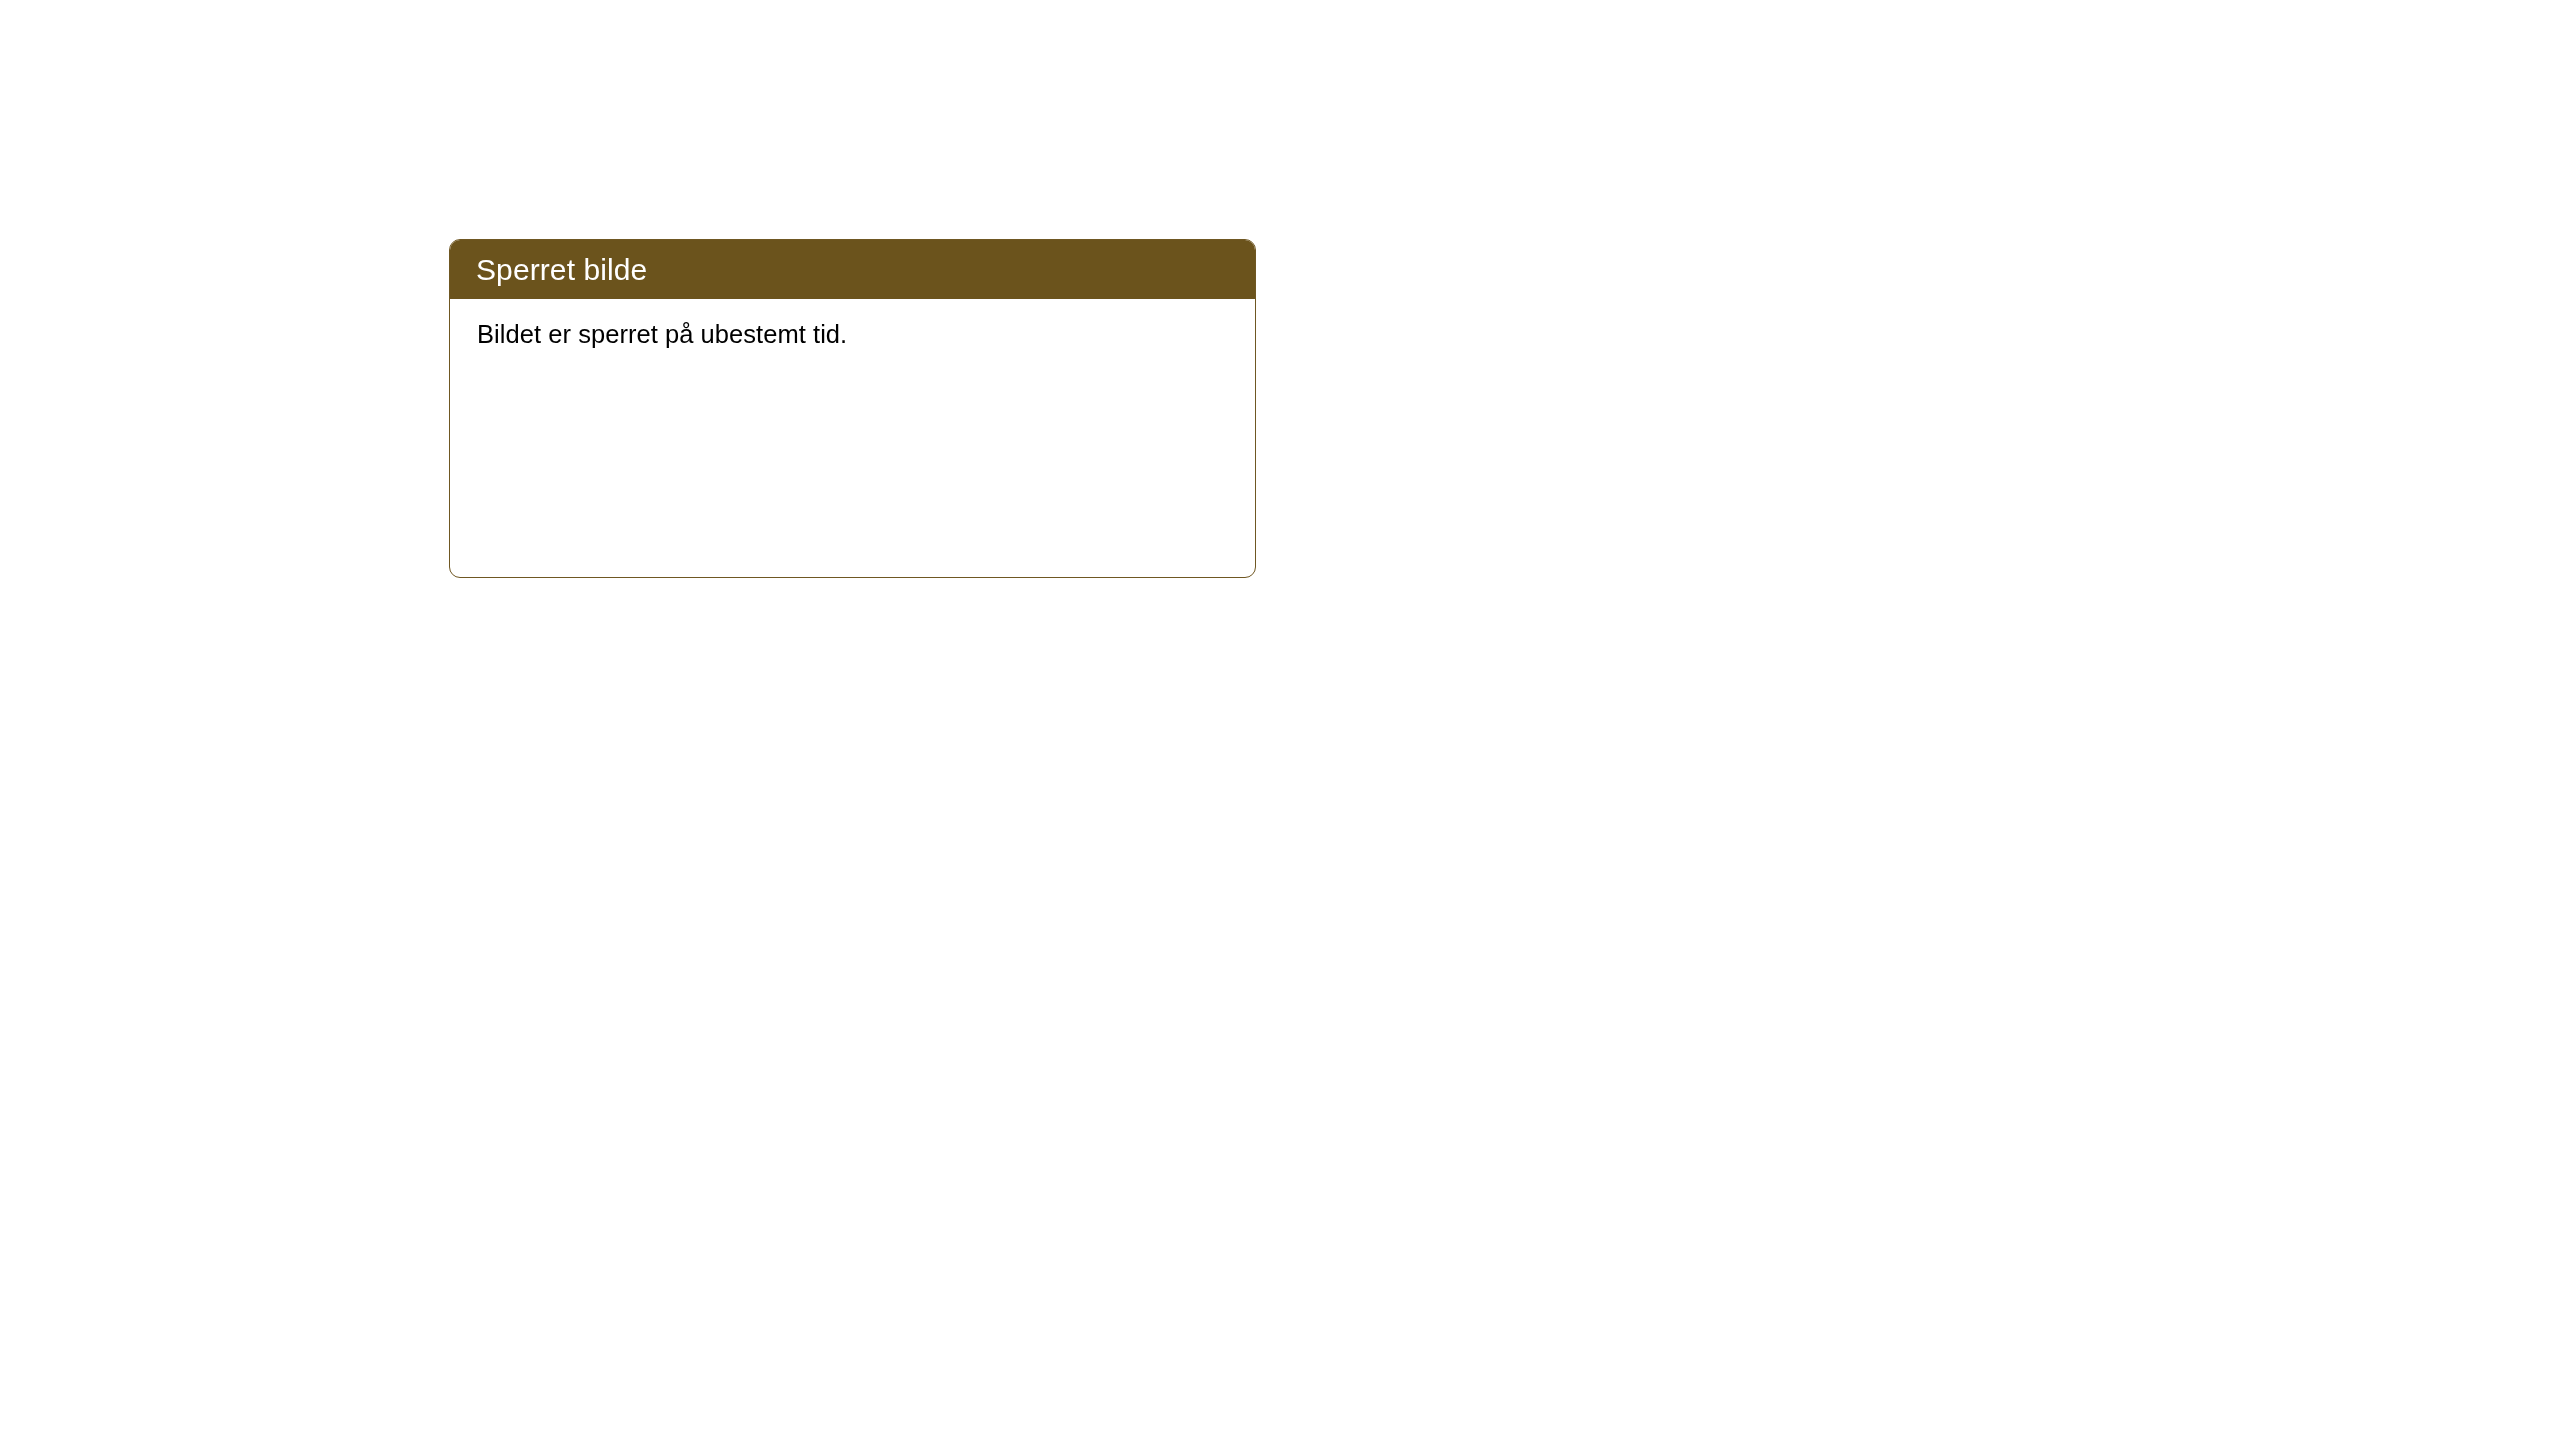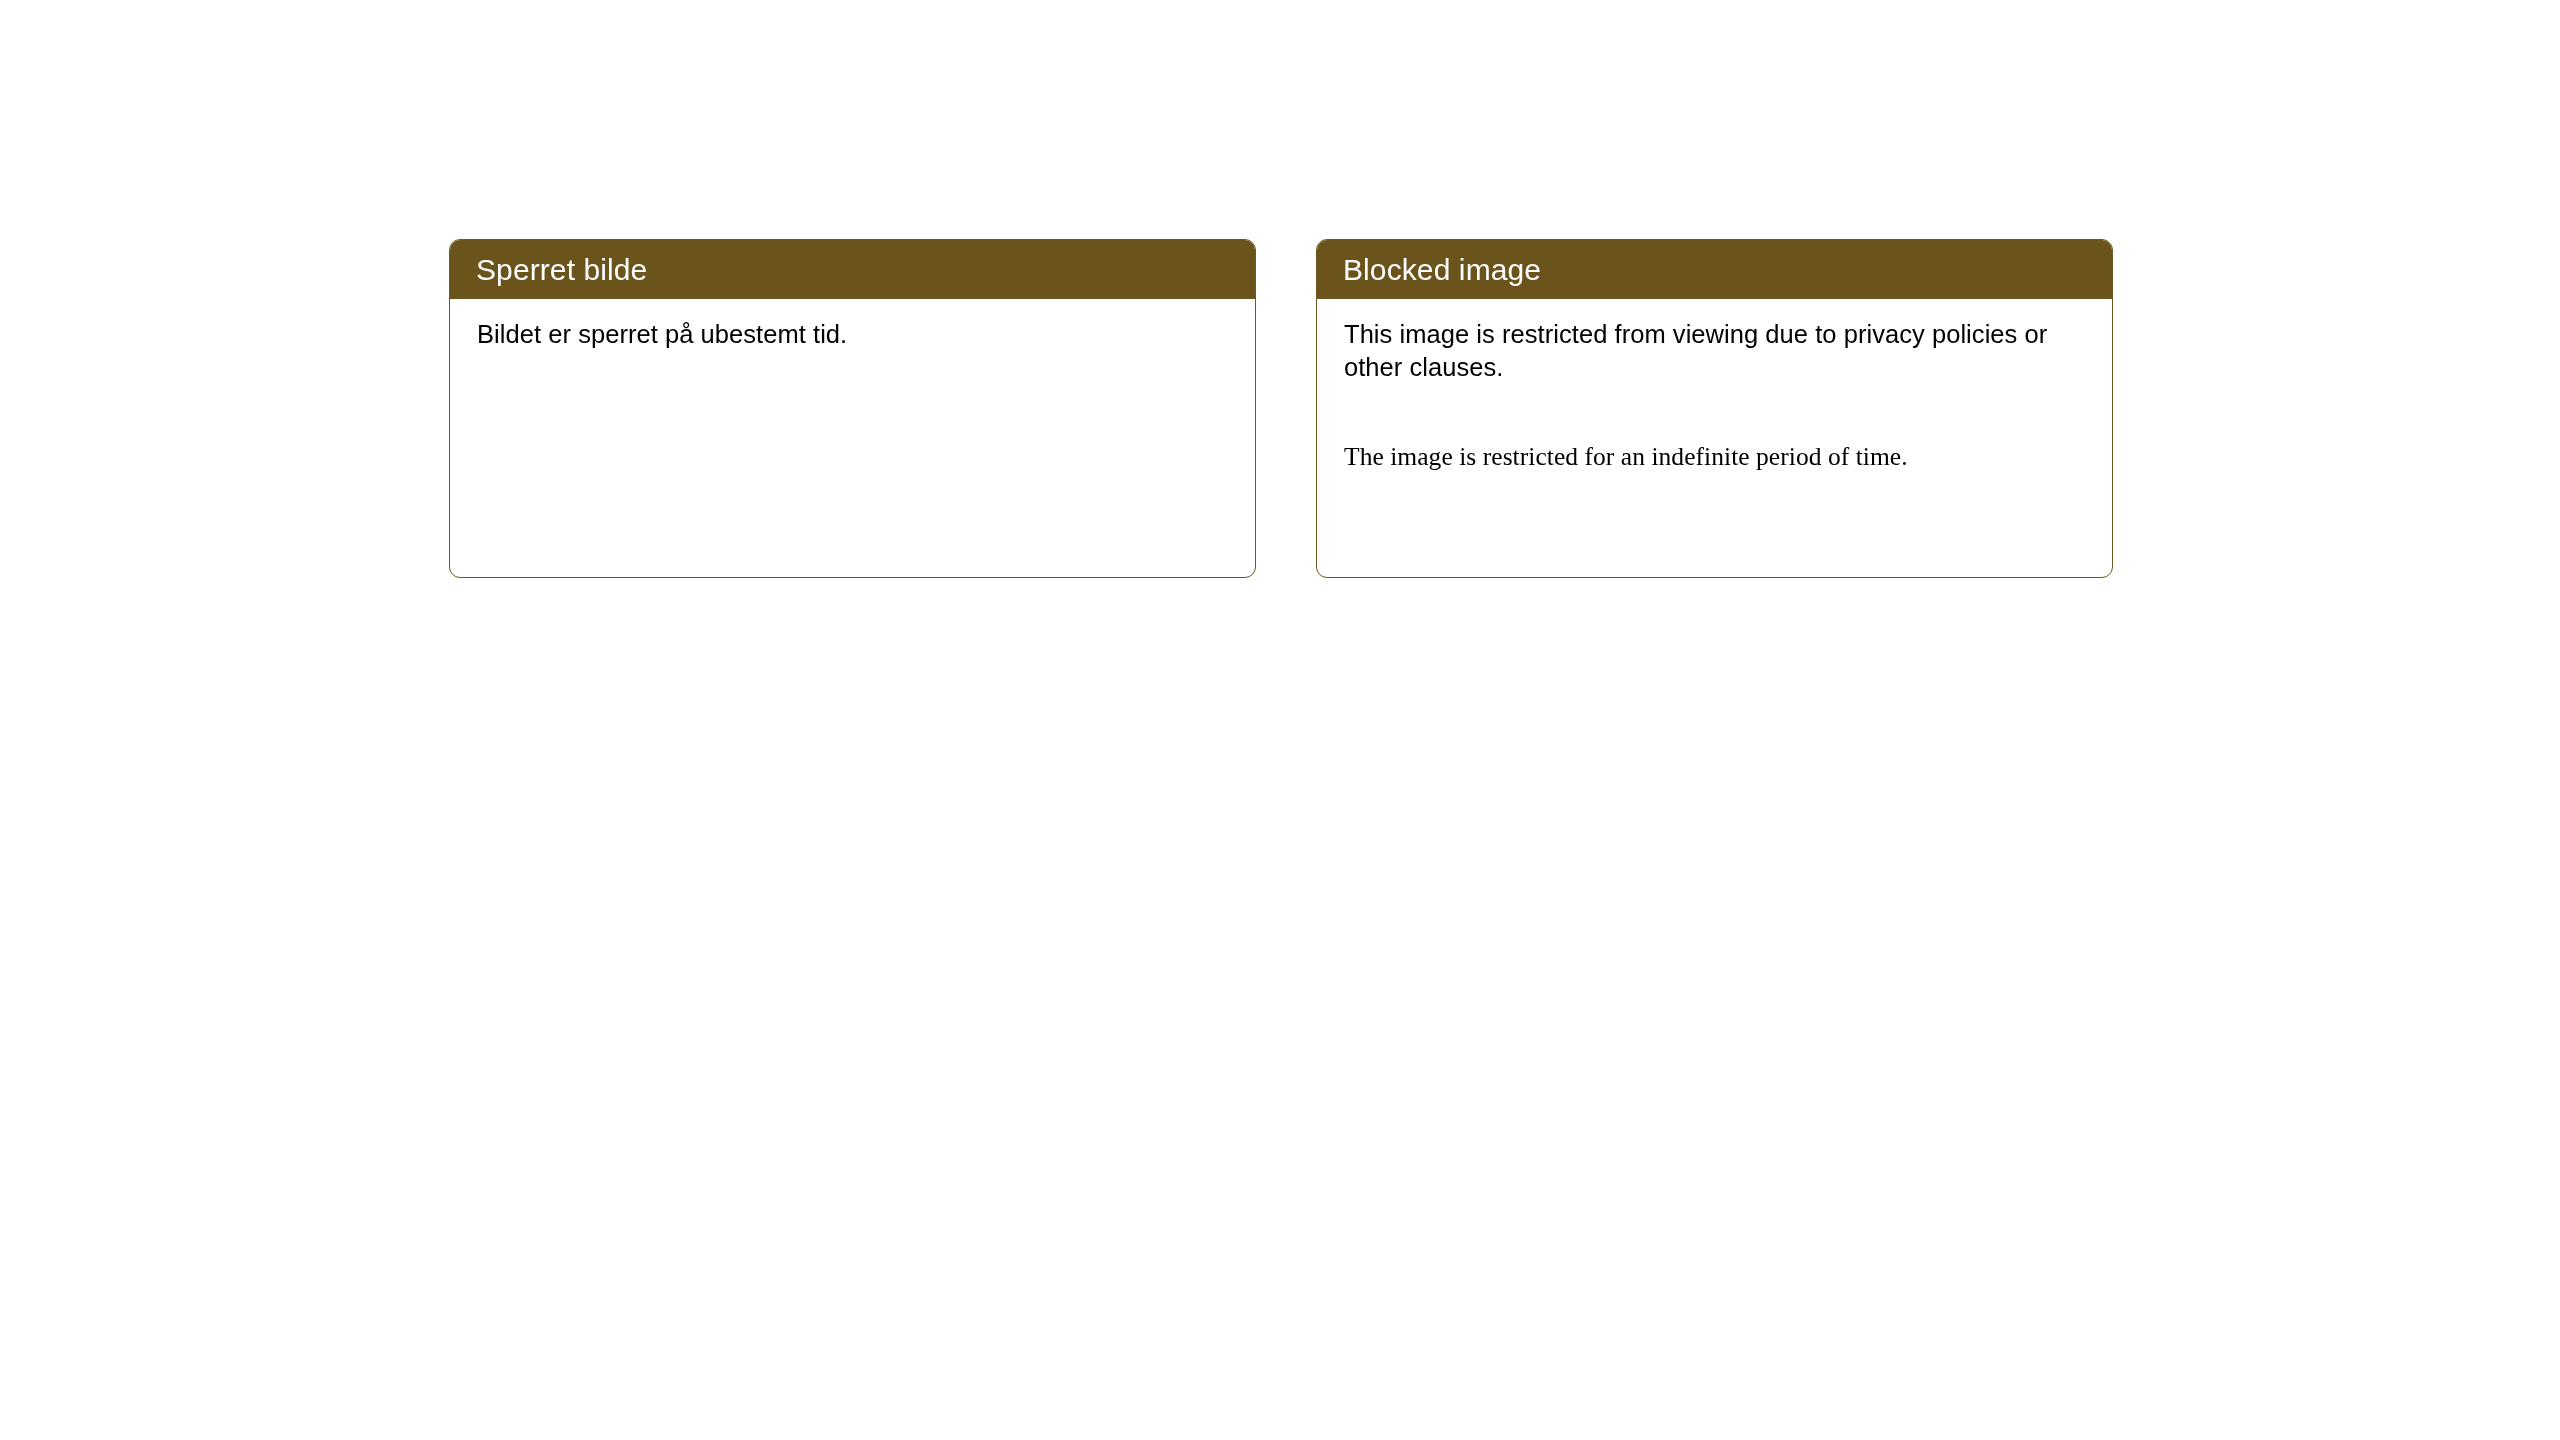--- a/index.html
+++ b/index.html
@@ -98,23 +98,14 @@
 
   <section class="notice-card card-no">
     <div class="card-header">
       <h1 class="card-header-title">Sperret bilde</h1>
     </div>
     <div class="card-body">
       <p class="card-paragraph">Bildet er sperret på ubestemt tid.</p>
     </div>
   </section>
 
-  <section class="notice-card card-en">
-    <div class="card-header">
-      <h1 class="card-header-title">Blocked image</h1>
-    </div>
-    <div class="card-body">
-      <p class="card-paragraph">This image is restricted from viewing due to privacy policies or other clauses.</p>
-      <p class="card-paragraph">The image is restricted for an indefinite period of time.</p>
-    </div>
-  </section>
 
 </div>
 
 </body></html>

